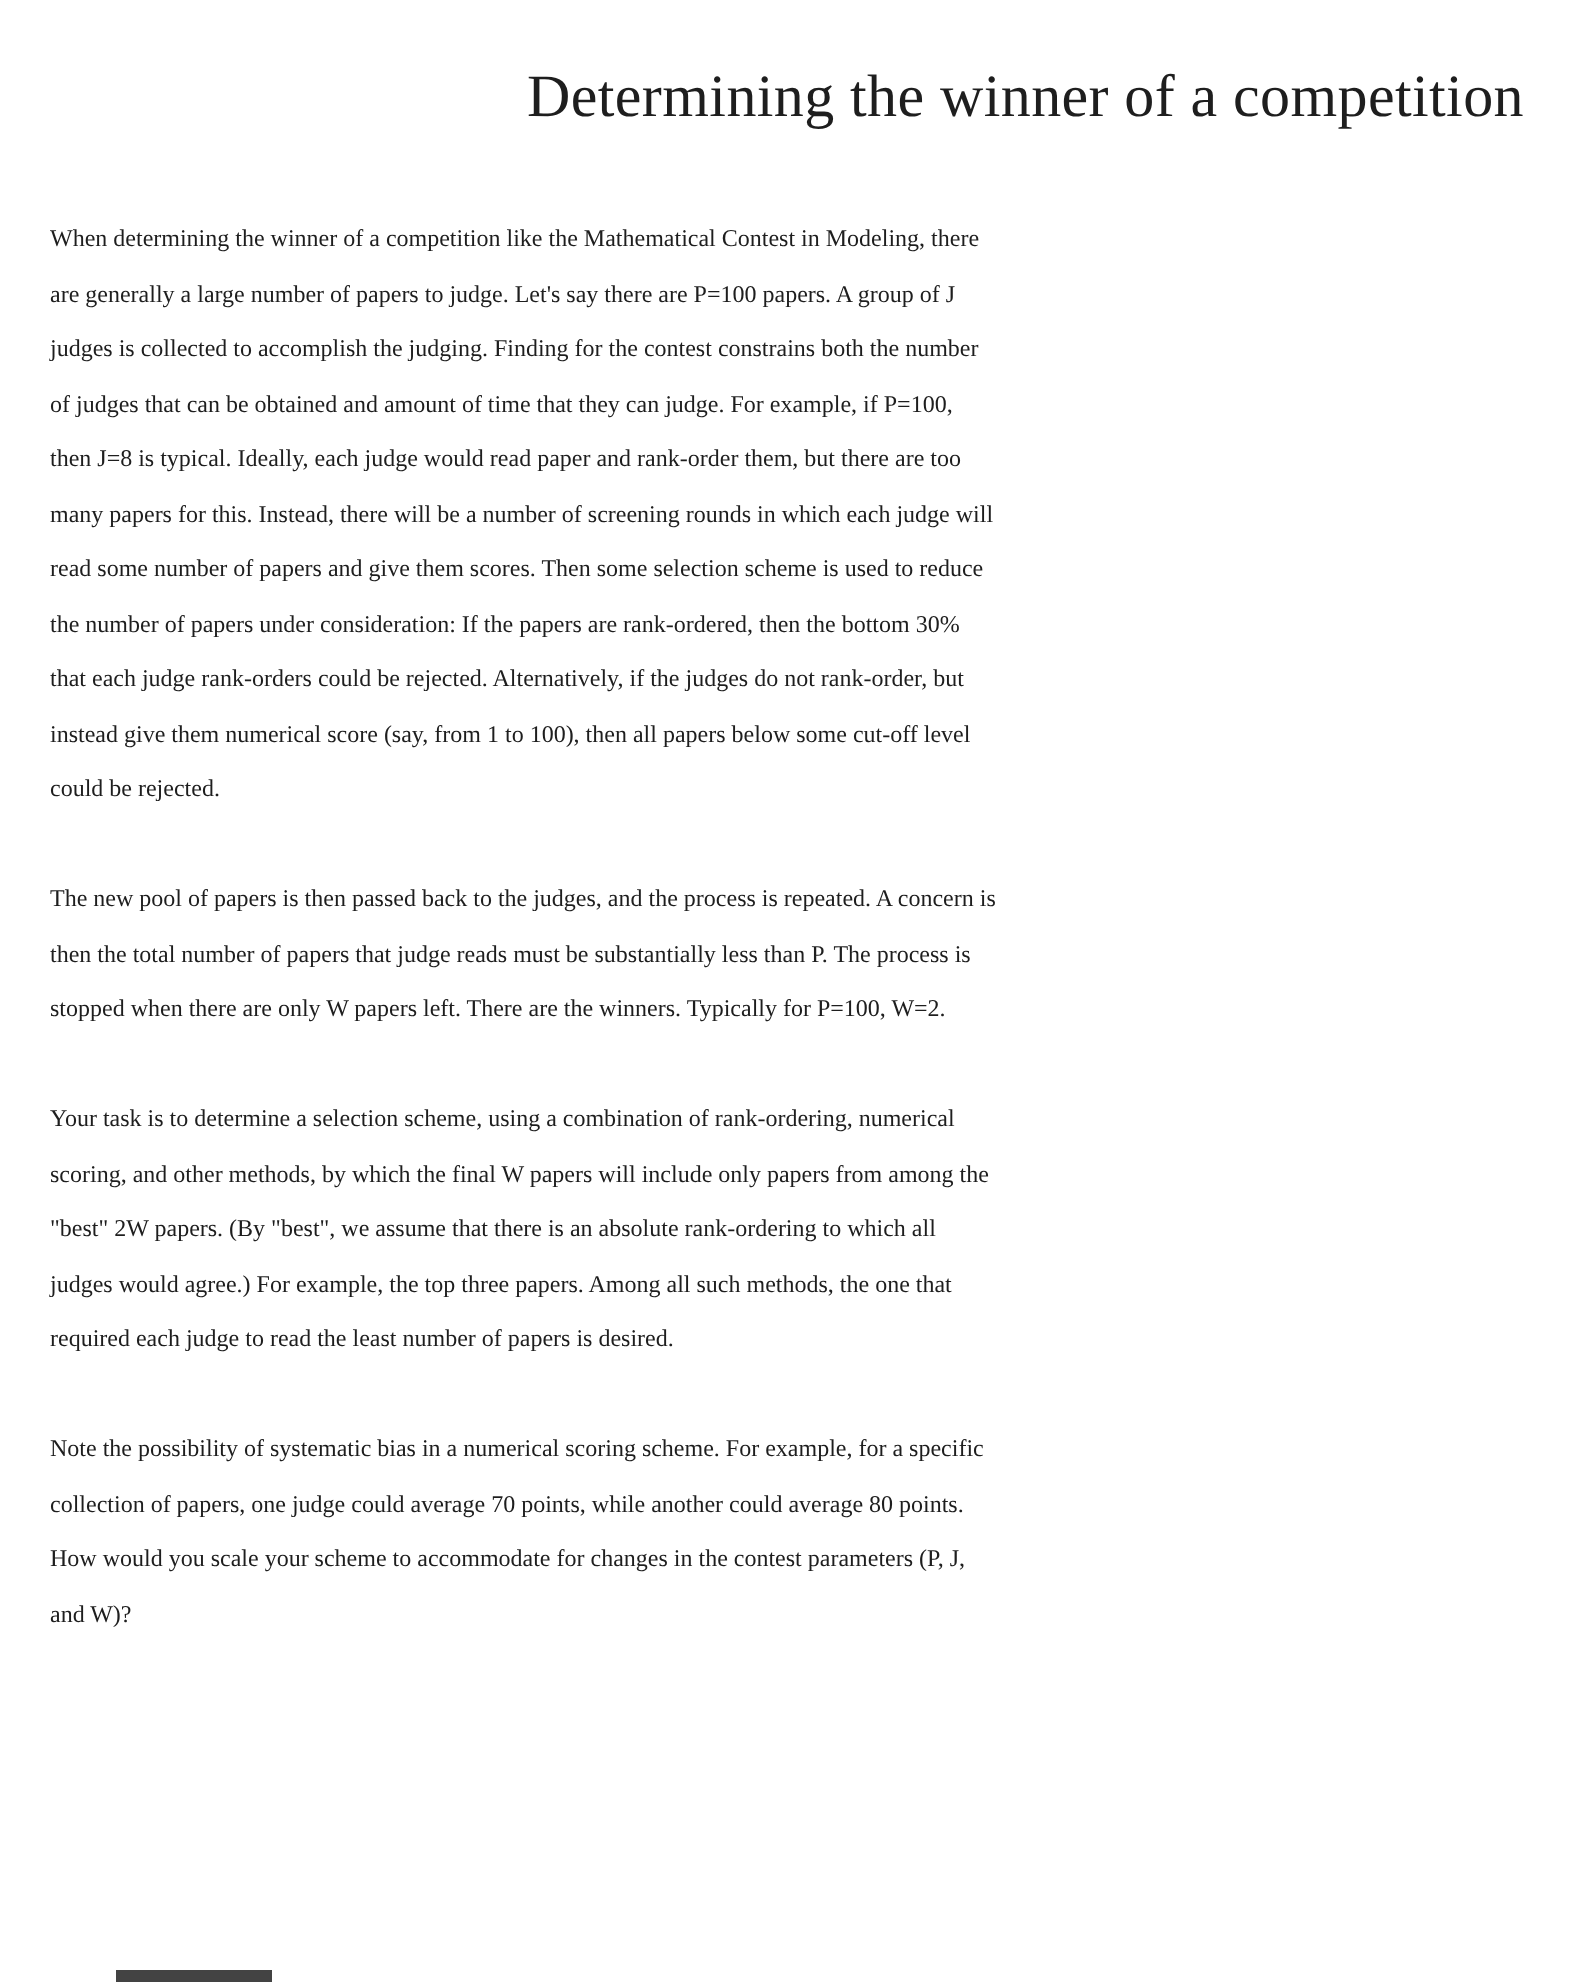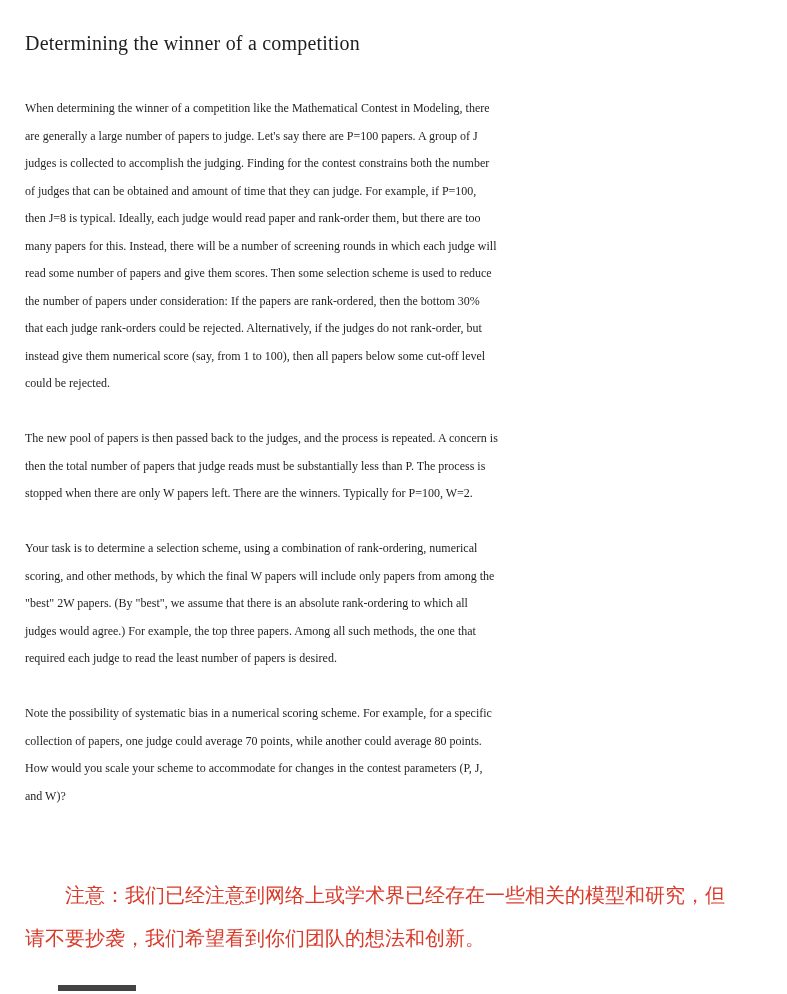--- a/index.html
+++ b/index.html
@@ -7,23 +7,23 @@
     position: relative;
     width: 787px;
     height: 994px;
     box-sizing: border-box;
     background: #ffffff;
     padding: 24px 25px 0 25px;
     overflow: hidden;
     font-family: "Liberation Serif", serif;
   }
   .title {
-    font-size: 20px;
+    font-size: 30px;
     font-weight: normal;
-    text-align: left;
+    text-align: right;
     margin: 8px 0 40px 0;
     letter-spacing: 0.2px;
   }
   .para {
     font-size: 12px;
     line-height: 27.5px;
     margin: 0 0 27.5px 0;
     white-space: pre-line; 
   }
   .note {
@@ -69,18 +69,16 @@
 scoring, and other methods, by which the final W papers will include only papers from among the
 "best" 2W papers. (By "best", we assume that there is an absolute rank-ordering to which all
 judges would agree.) For example, the top three papers. Among all such methods, the one that
 required each judge to read the least number of papers is desired.</p>
 
   <p class="para">Note the possibility of systematic bias in a numerical scoring scheme. For example, for a specific
 collection of papers, one judge could average 70 points, while another could average 80 points.
 How would you scale your scheme to accommodate for changes in the contest parameters (P, J,
 and W)?</p>
 
-  <p class="note" style="color: rgb(217, 58, 42);">注意：我们已经注意到网络上或学术界已经存在一些相关的模型和研究，但
-请不要抄袭，我们希望看到你们团队的想法和创新。</p>
 
   <div class="bottom-fragment"></div>
 
 </div>
 
 </body></html>

